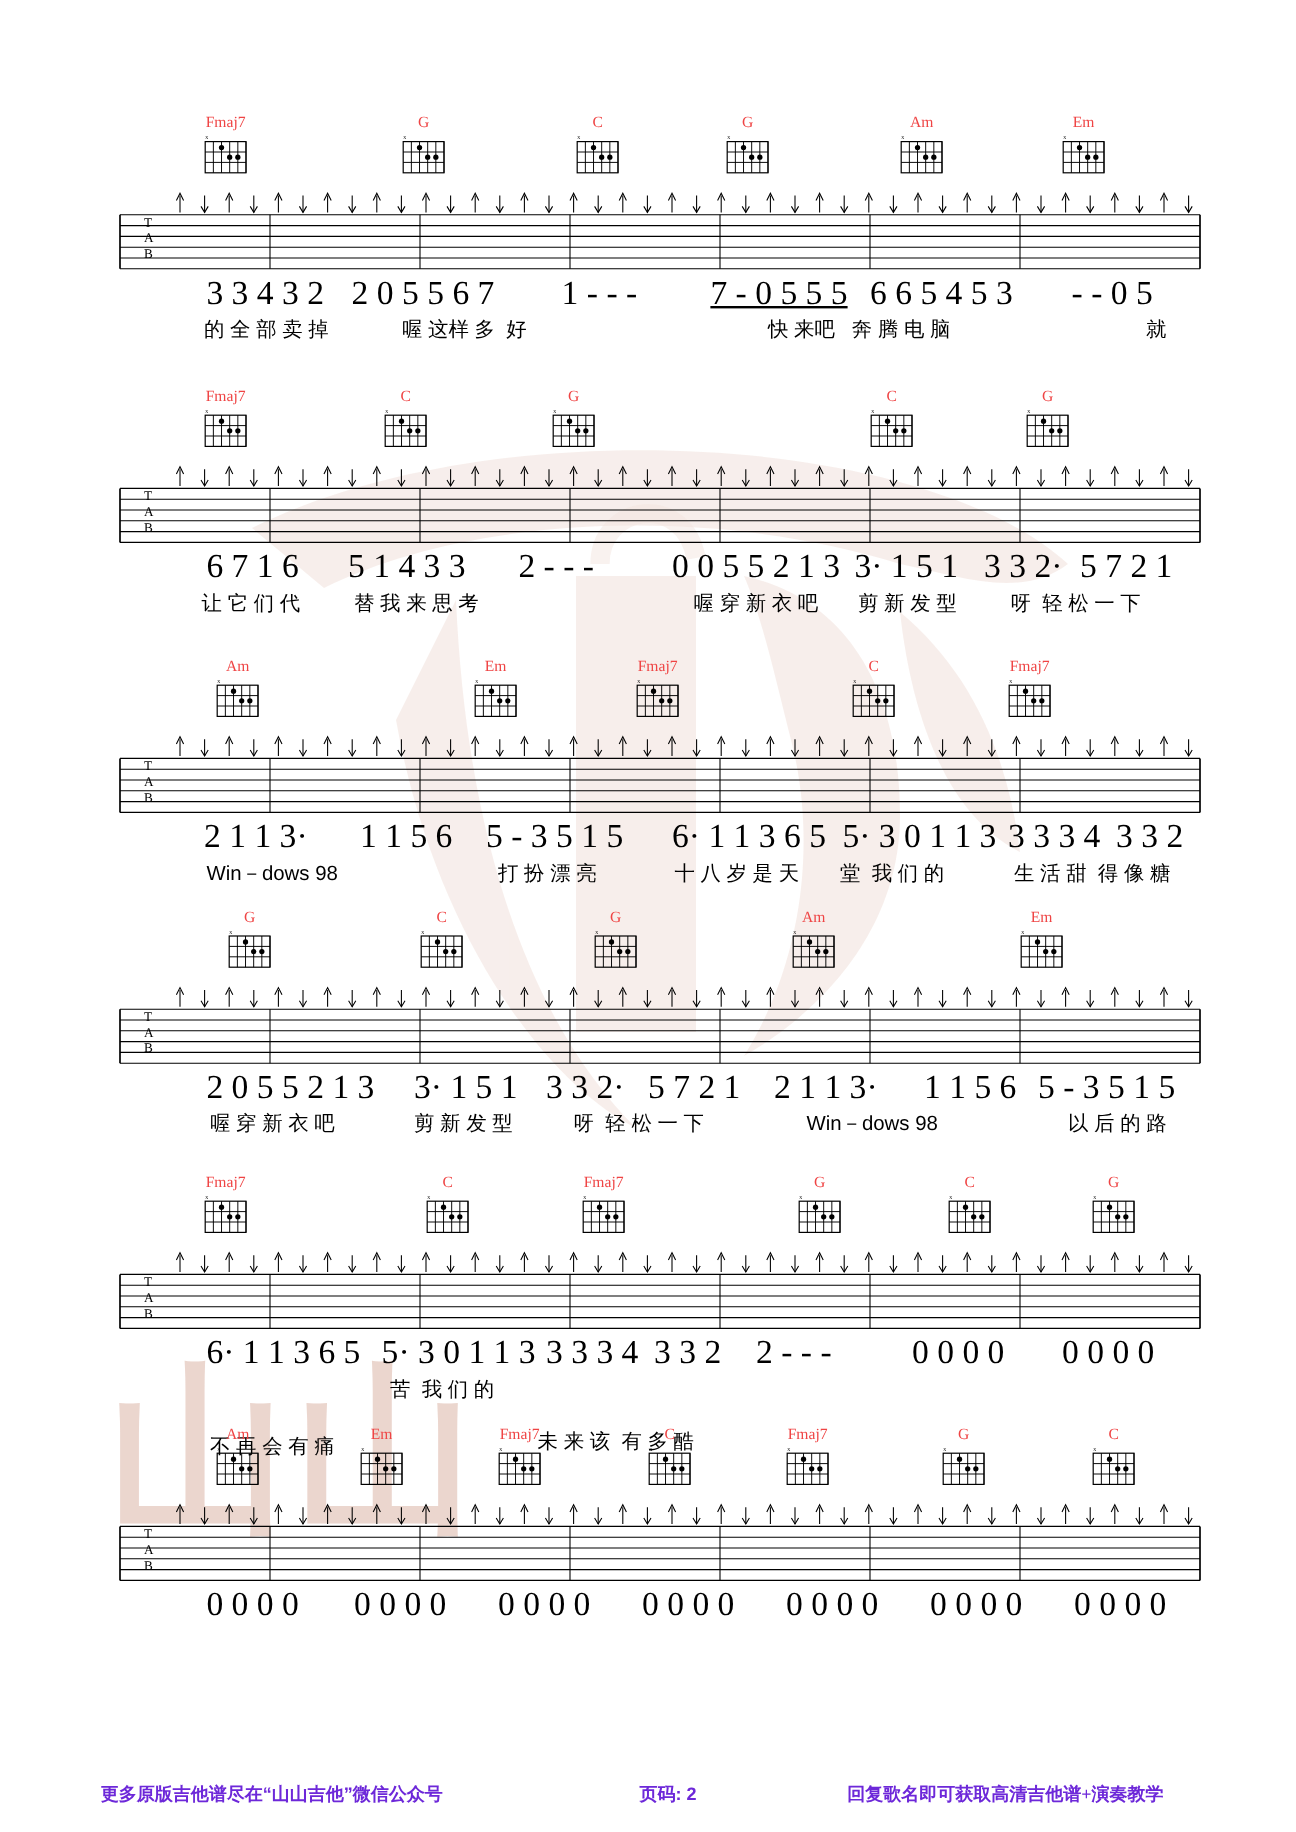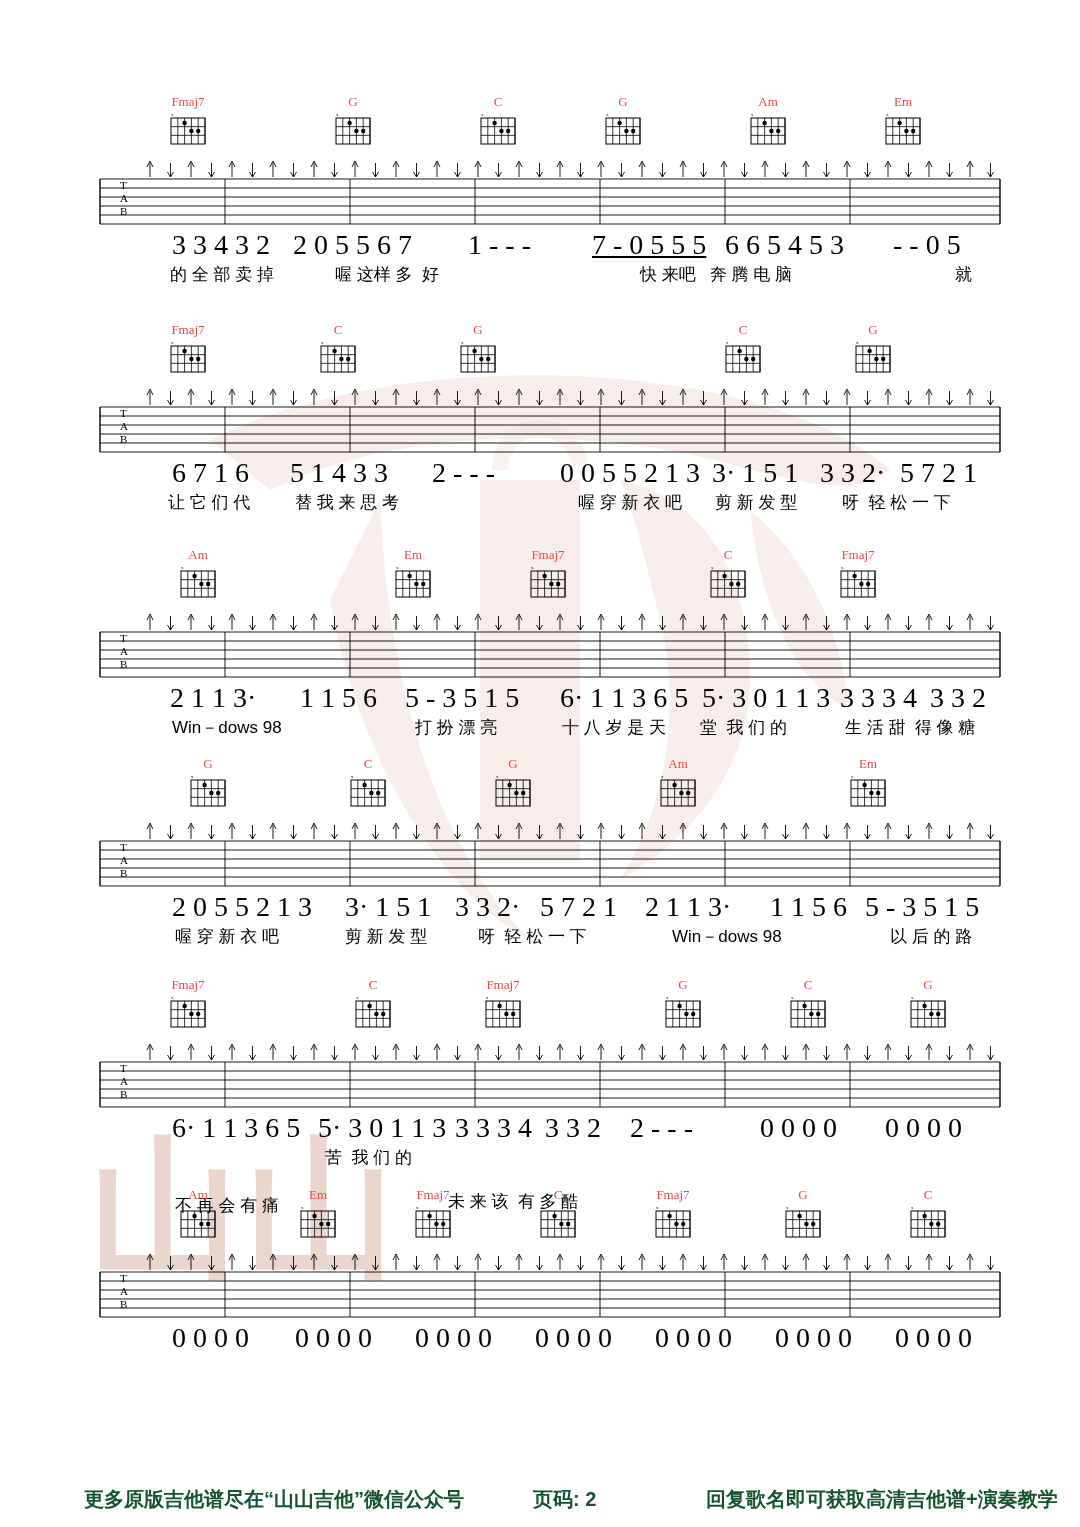--- a/index.html
+++ b/index.html
@@ -116,27 +116,27 @@
   }
 
   
   .footer {
     position: absolute;
     left: 0;
     top: 1478px;
     width: 1080px;
     height: 40px;
     font-family: "Liberation Sans", sans-serif;
-    font-size: 20px;
+    font-size: 15px;
     font-weight: bold;
-    color: #14532d;
+    color: #6d28d9;
   }
   .footer .f-left  { position: absolute; left: 84px;  top: 8px; }
   .footer .f-mid   { position: absolute; left: 533px; top: 8px; }
-  .footer .f-right { position: absolute; left: 706px; top: 8px; }
+  .footer .f-right { position: absolute; left: 706px; top: 8px; font-family: Liberation Serif, serif; }
 </style>
 </head>
 <body>
 
 <div id="sheet">
 
   <svg class="wm wm-logo" viewBox="0 0 760 680" xmlns="http://www.w3.org/2000/svg">
     <g fill="#e9cfc6" opacity="0.62">
       <path d="M60 140 C 260 40, 620 60, 740 170 C 700 200, 650 180, 600 170 C 440 120, 240 130, 120 190 Z"></path>
       <path d="M230 200 C 240 420, 300 560, 380 640 C 300 600, 210 470, 180 300 Z"></path>

